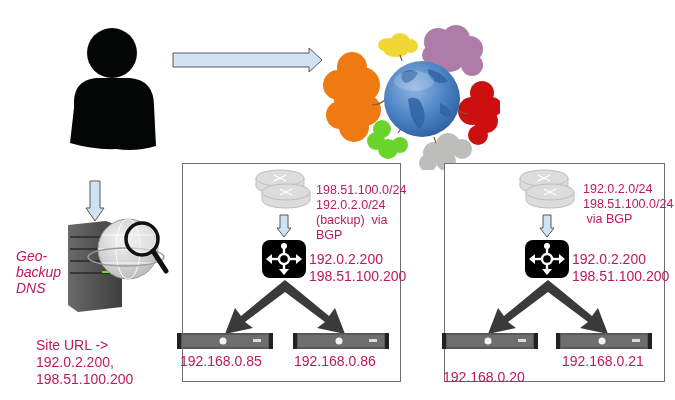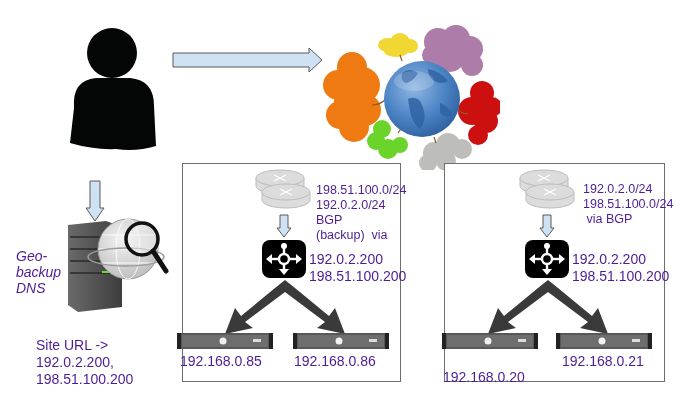--- a/index.html
+++ b/index.html
@@ -1,19 +1,19 @@
 <!DOCTYPE html>
 <html><head>
 <meta charset="utf-8">
 <style>
   html, body { margin:0; padding:0; background:#ffffff; }
   body { width:675px; height:400px; position:relative; overflow:hidden;
          font-family:"Liberation Sans", sans-serif; color:#111; }
   .abs { position:absolute; }
-  .lbl { position:absolute; font-size:12.5px; line-height:15px; white-space:nowrap; color:#4c1d95; }
+  .lbl { position:absolute; font-size:12.5px; line-height:15px; white-space:nowrap; color:#be185d; }
   .lbl-lg { font-size:14px; line-height:17px; }
   .site-box { position:absolute; border:1px solid #6e6e6e; background:#fff; }
   svg { display:block; }
 </style>
 </head>
 <body>
 
 <div class="abs" style="left:66px;top:28px;">
   <svg width="96" height="126" viewBox="0 0 96 126">
     <circle cx="46" cy="25" r="25" fill="#030605"></circle>
@@ -186,22 +186,22 @@
         <line x1="20" y1="13" x2="32" y2="7"></line>
         <line x1="26" y1="21" x2="38" y2="27"></line>
         <line x1="26" y1="27" x2="38" y2="21"></line>
       </g>
   </svg>
 </div>
 
 <div class="lbl" style="left:316px;top:183px;">
   <div>198.51.100.0/24</div>
   <div>192.0.2.0/24</div>
+  <div style="white-space:pre;">(backup)  via</div>
   <div>BGP</div>
-  <div style="white-space:pre;">(backup)  via</div>
 </div>
 <div class="lbl" style="left:583px;top:182px;">
   <div>192.0.2.0/24</div>
   <div>198.51.100.0/24</div>
   <div style="white-space:pre;"> via BGP</div>
 </div>
 
 <div class="abs" style="left:276px;top:214px;">
   <svg width="16" height="24" viewBox="0 0 16 24">
       <path d="M4 1 L12 1 L12 14 L15 14 L8 23 L1 14 L4 14 Z" fill="#cfe2f3" stroke="#595959" stroke-width="1"></path>

